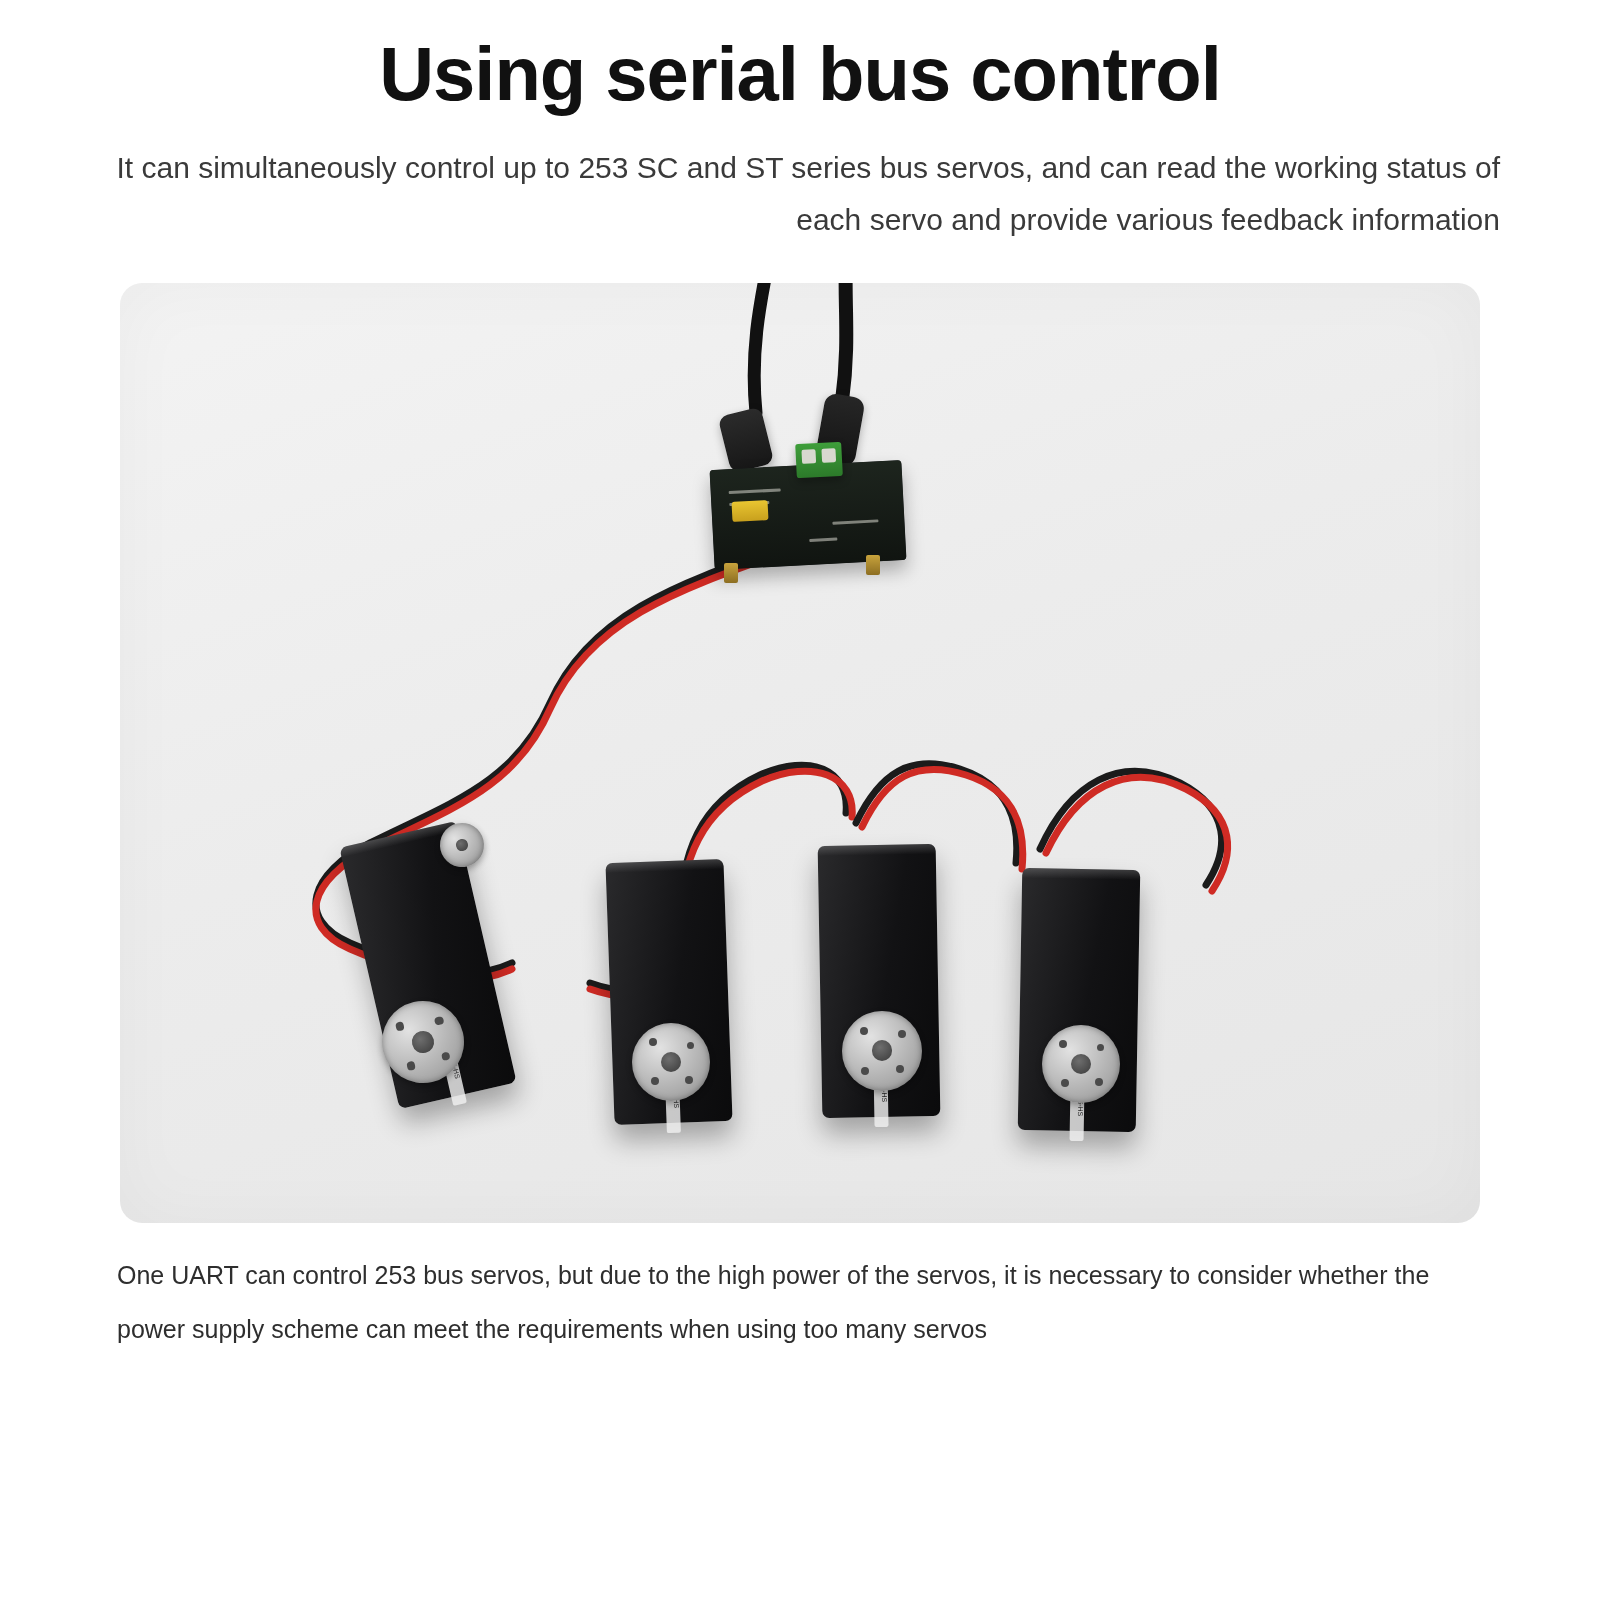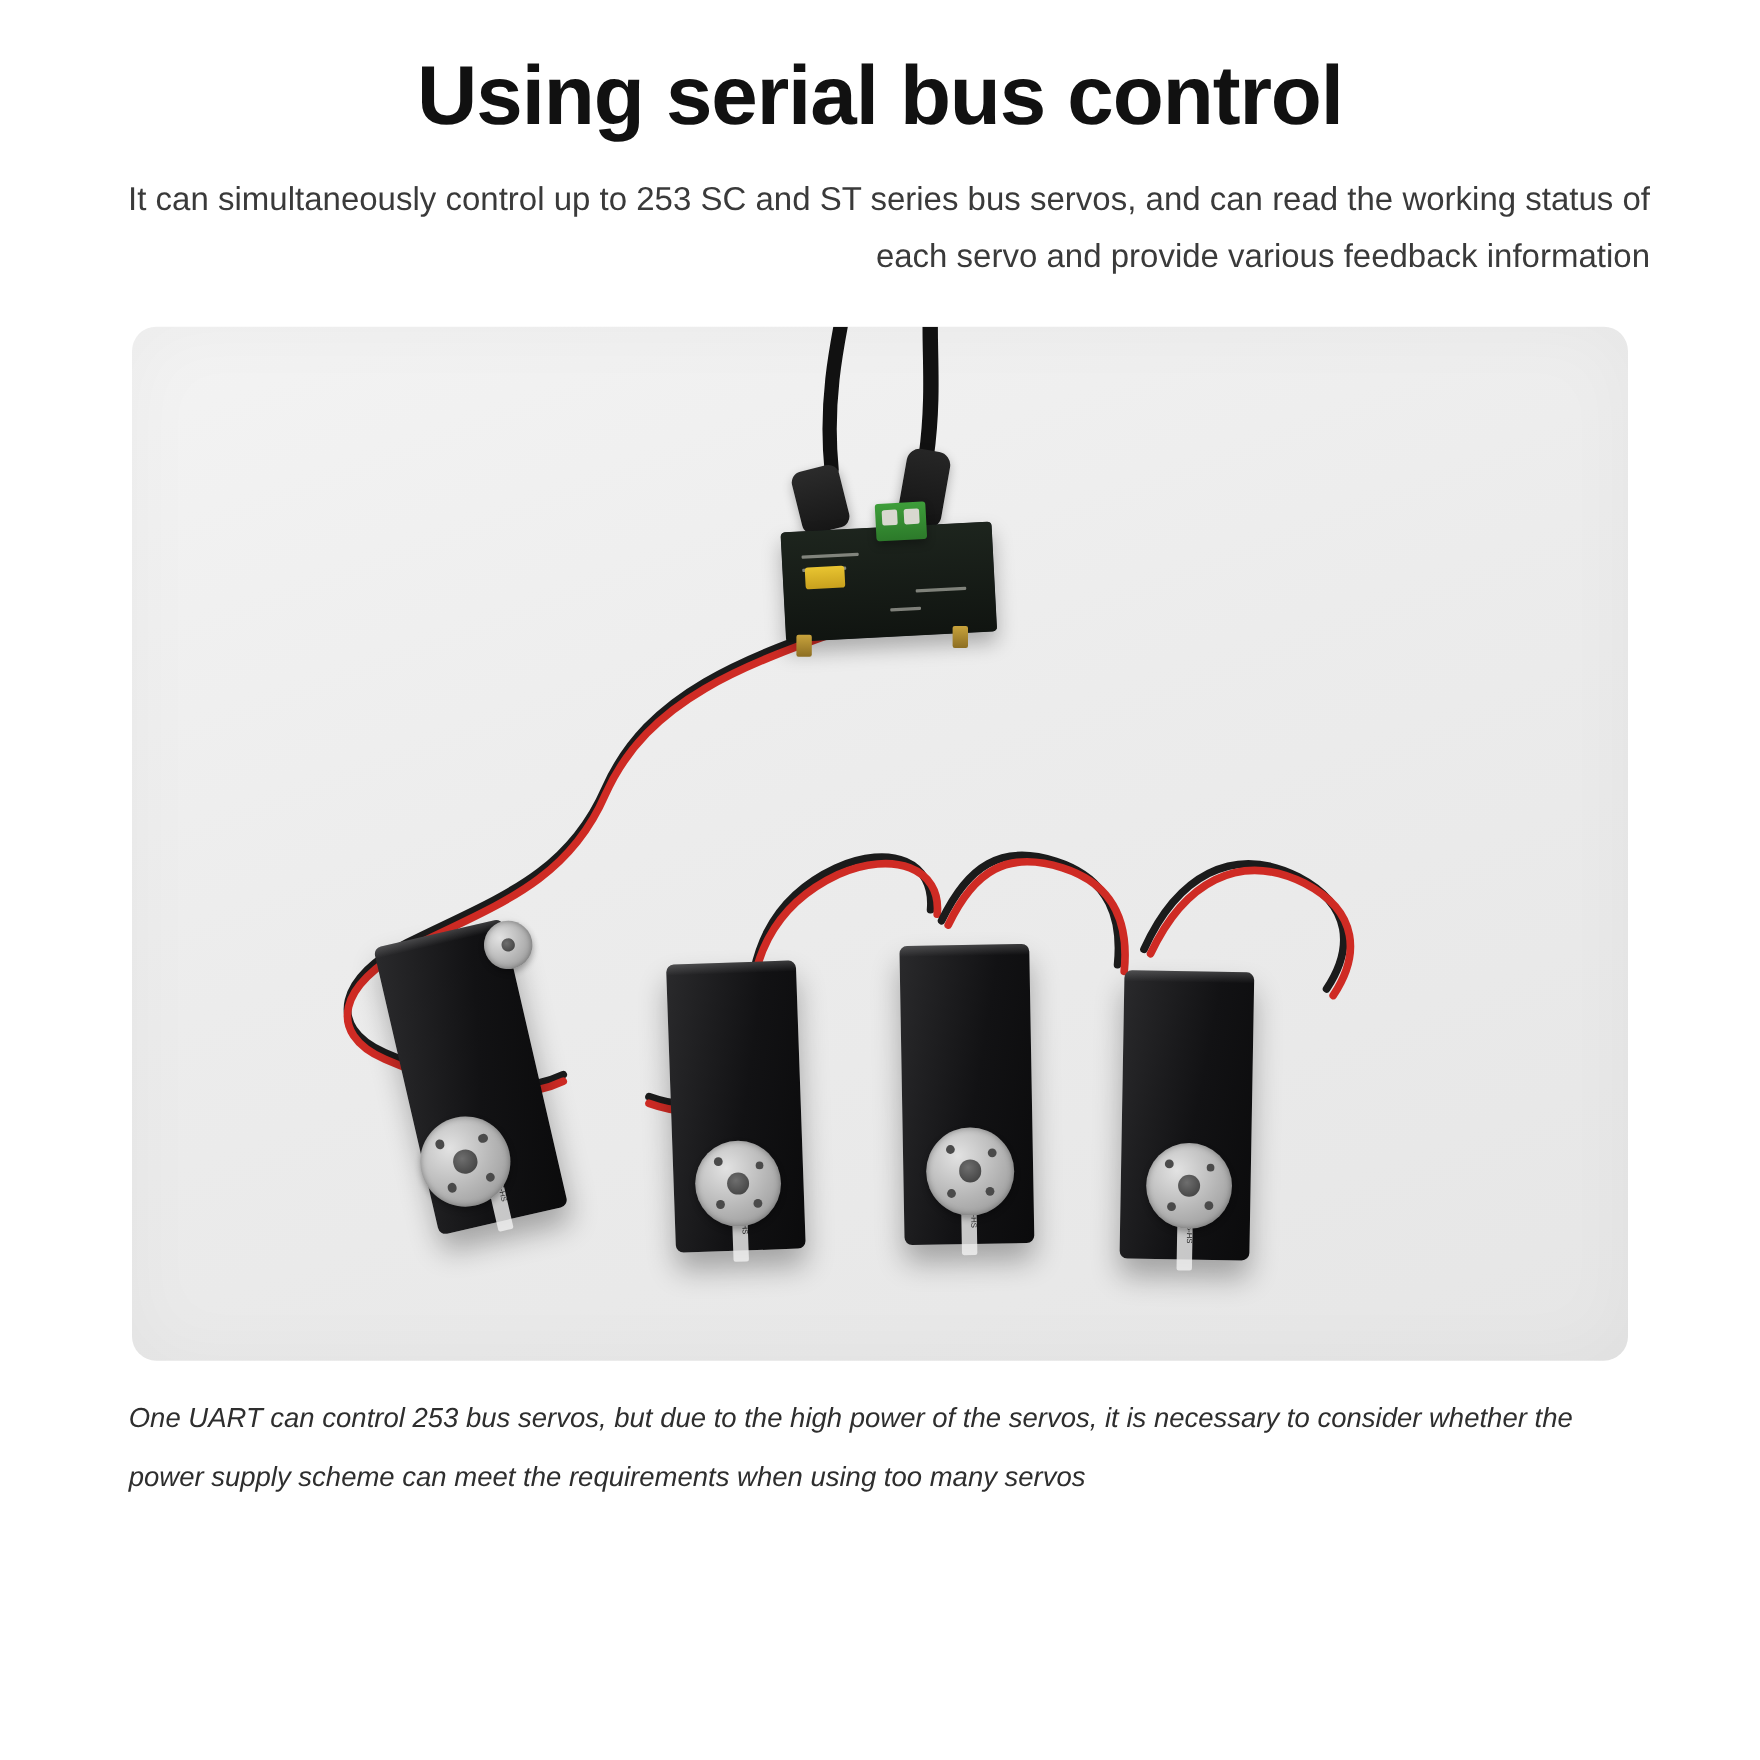--- a/index.html
+++ b/index.html
@@ -12,21 +12,21 @@
     width: 1600px;
     height: 1600px;
     font-family: "Liberation Sans", sans-serif;
     color: #222222;
     overflow: hidden;
   }
   .page {
     position: relative;
     width: 1600px;
     height: 1600px;
-    padding: 14px;
+    padding: 0;
   }
   .title {
     margin: 0;
     padding-top: 34px;
     text-align: center;
     font-size: 76px;
     line-height: 1.05;
     font-weight: 700;
     letter-spacing: -1px;
     color: #111111;
@@ -178,21 +178,20 @@
     font-weight: 700;
     color: #e8332a;
   }
   .note-body {
     margin: 26px auto 0 auto;
     width: 1370px;
     padding-left: 2px;
     font-size: 25px;
     line-height: 2.15;
     color: #2e2e2e;
-    font-style: italic;
   }
 </style>
 </head>
 <body>
 
 <div class="page">
 
   <h1 class="title">Using serial bus control</h1>
 
   <p class="subtitle">It can simultaneously control up to 253 SC and ST series bus servos, and can read the working status of each servo and provide various feedback information</p>

